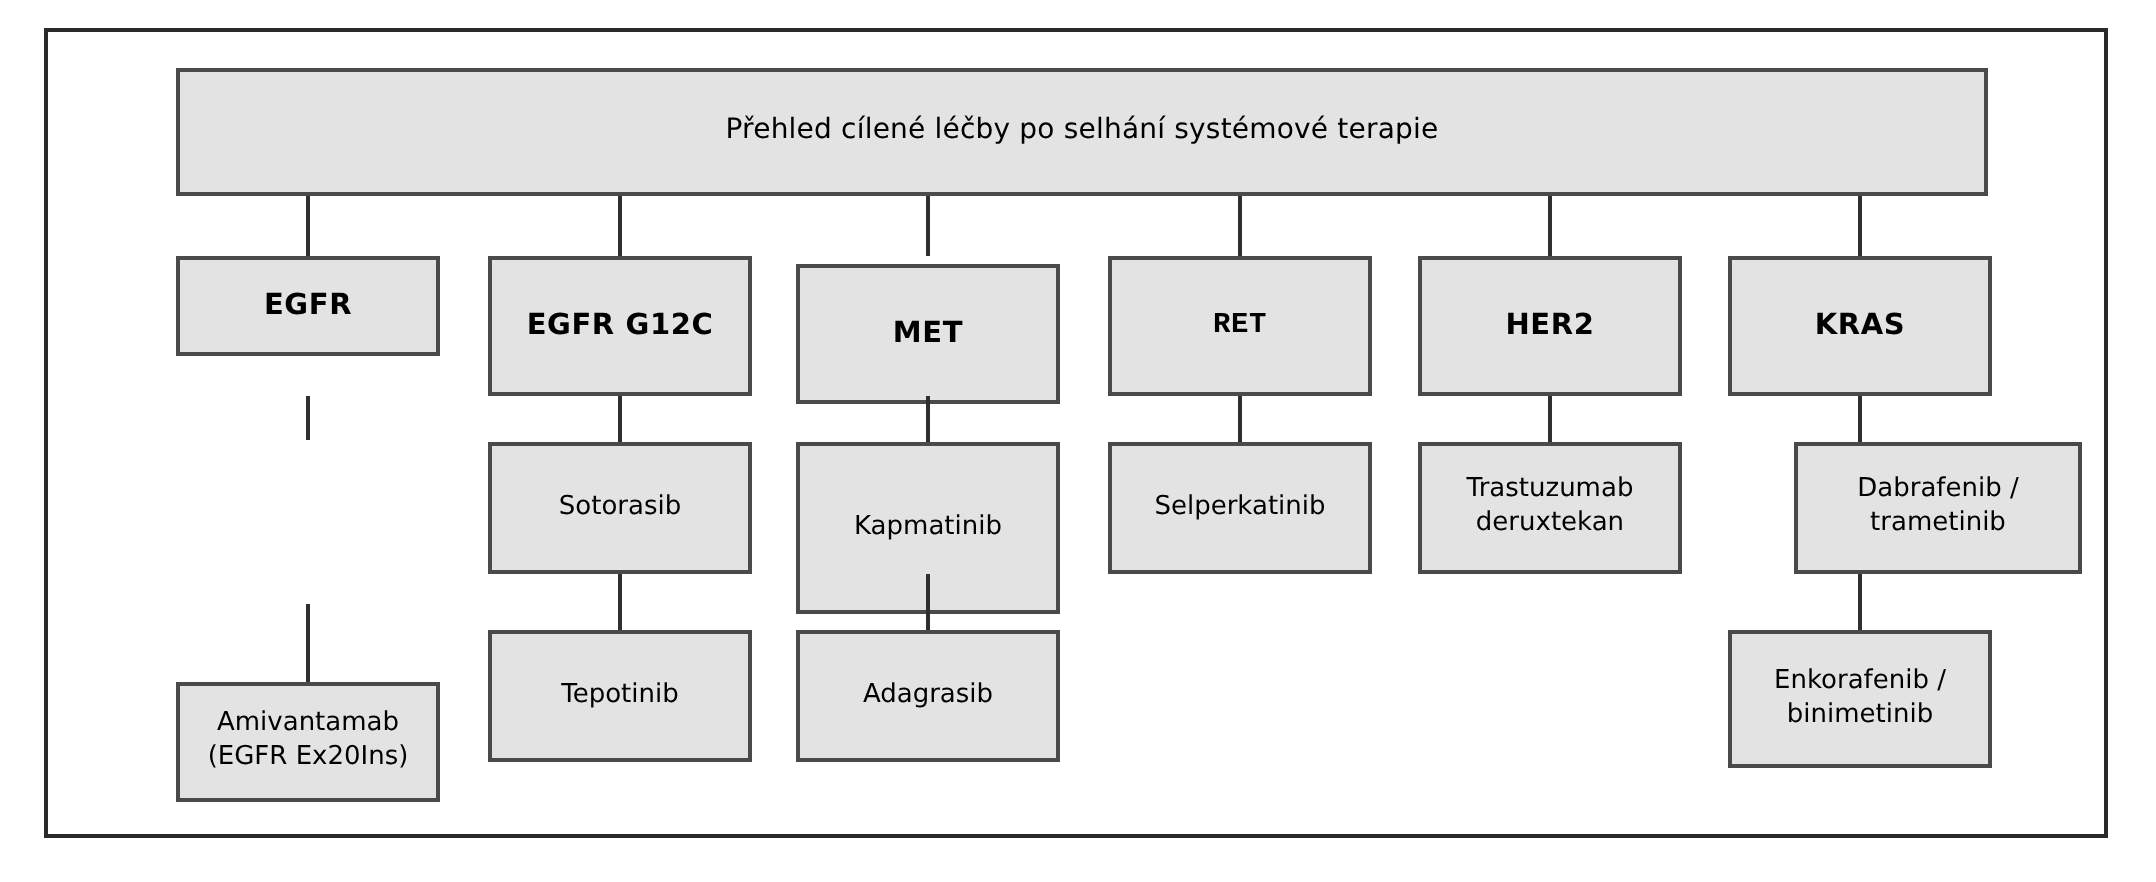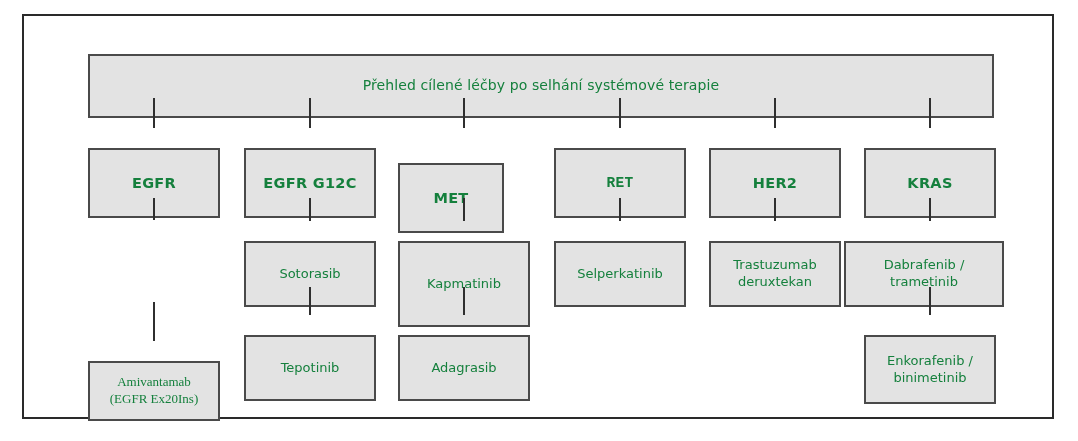--- a/index.html
+++ b/index.html
@@ -32,23 +32,22 @@
   }
   .node {
     position: absolute;
     box-sizing: border-box;
     background: #e3e3e3;
     border: 2px solid #4a4a4a;
     display: flex;
     align-items: center;
     justify-content: center;
     text-align: center;
-    color: #15803d;
+    color: #000000;
     line-height: 1.28;
-    margin-top: 20px;
   }
   .node .txt {
     display: block;
     width: 100%;
     padding: 0 4px;
     box-sizing: border-box;
     white-space: pre-line;
   }
   .title-node {
     font-size: 14px;
@@ -80,43 +79,43 @@
       <span class="txt">Přehled cílené léčby po selhání systémové terapie</span>
     </div>
 
     <div class="connector" style="left:129px; top:82px; height:30px;"></div>
     <div class="connector" style="left:285px; top:82px; height:30px;"></div>
     <div class="connector" style="left:439px; top:82px; height:30px;"></div>
     <div class="connector" style="left:595px; top:82px; height:30px;"></div>
     <div class="connector" style="left:750px; top:82px; height:30px;"></div>
     <div class="connector" style="left:905px; top:82px; height:30px;"></div>
 
-    <div class="node gene-node" style="left:64px; top:112px; width:132px; height:70px;">
+    <div class="node gene-node" style="left:64px; top:112px; width:132px; height:50px;">
       <span class="txt">EGFR</span>
     </div>
     <div class="connector" style="left:129px; top:182px; height:22px;"></div>
     <div class="connector" style="left:129px; top:286px; height:39px;"></div>
-    <div class="node drug-node" style="left:64px; top:325px; width:132px; height:60px;font-family:Liberation Serif, serif;">
+    <div class="node drug-node" style="left:64px; top:325px; width:132px; height:60px;">
       <span class="txt">Amivantamab
 (EGFR Ex20Ins)</span>
     </div>
 
     <div class="node gene-node" style="left:220px; top:112px; width:132px; height:70px;">
       <span class="txt">EGFR G12C</span>
     </div>
     <div class="connector" style="left:285px; top:182px; height:23px;"></div>
     <div class="node drug-node" style="left:220px; top:205px; width:132px; height:66px;">
       <span class="txt">Sotorasib</span>
     </div>
     <div class="connector" style="left:285px; top:271px; height:28px;"></div>
     <div class="node drug-node" style="left:220px; top:299px; width:132px; height:66px;">
       <span class="txt">Tepotinib</span>
     </div>
 
-    <div class="node gene-node" style="left:374px; top:127px; width:106px; height:70px;justify-content:center;">
+    <div class="node gene-node" style="left:374px; top:116px; width:132px; height:70px;justify-content:center;">
       <span class="txt">MET</span>
     </div>
     <div class="connector" style="left:439px; top:182px; height:23px;"></div>
     <div class="node drug-node" style="left:374px; top:205px; width:132px; height:86px;">
       <span class="txt">Kapmatinib</span>
     </div>
     <div class="connector" style="left:439px; top:271px; height:28px;"></div>
     <div class="node drug-node" style="left:374px; top:299px; width:132px; height:66px;">
       <span class="txt">Adagrasib</span>
     </div>
@@ -135,21 +134,21 @@
     <div class="connector" style="left:750px; top:182px; height:23px;"></div>
     <div class="node drug-node" style="left:685px; top:205px; width:132px; height:66px;">
       <span class="txt">Trastuzumab
 deruxtekan</span>
     </div>
 
     <div class="node gene-node" style="left:840px; top:112px; width:132px; height:70px;">
       <span class="txt">KRAS</span>
     </div>
     <div class="connector" style="left:905px; top:182px; height:23px;"></div>
-    <div class="node drug-node" style="left:820px; top:205px; width:160px; height:66px;">
+    <div class="node drug-node" style="left:873px; top:205px; width:144px; height:66px;">
       <span class="txt">Dabrafenib /
 trametinib</span>
     </div>
     <div class="connector" style="left:905px; top:271px; height:28px;"></div>
     <div class="node drug-node" style="left:840px; top:299px; width:132px; height:69px;">
       <span class="txt">Enkorafenib /
 binimetinib</span>
     </div>
 
   </div>

